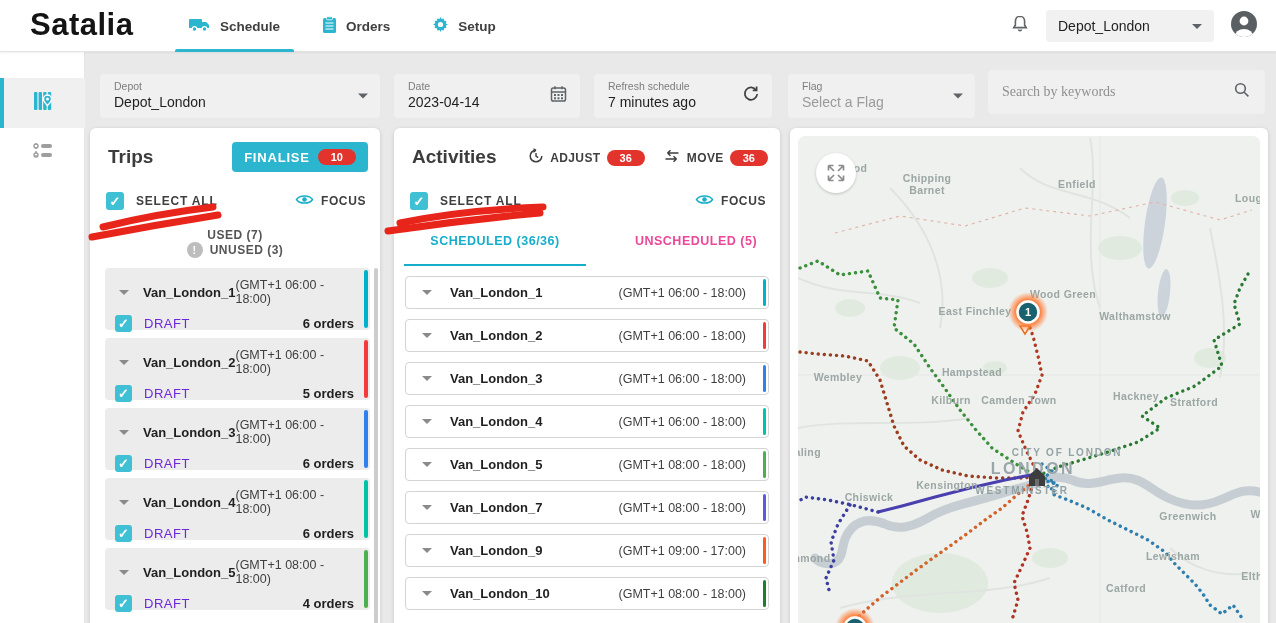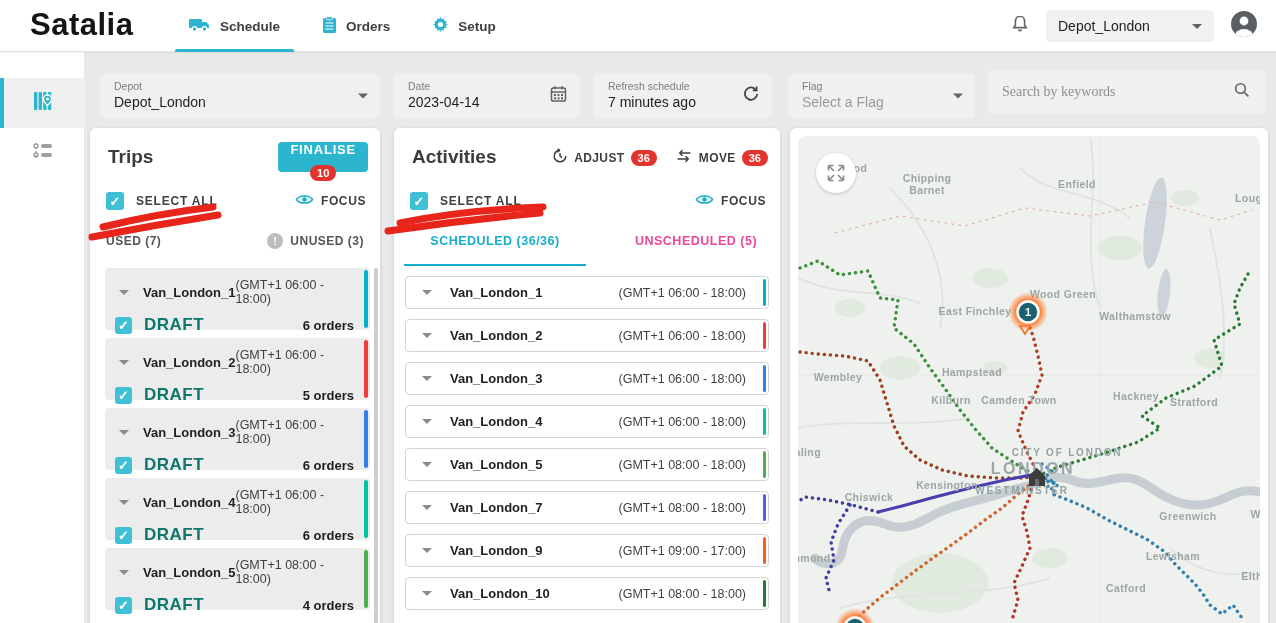--- a/index.html
+++ b/index.html
@@ -38,48 +38,48 @@
                      font-family:Liberation Serif, serif; }
   .searchbox input::placeholder { color:#8f8f8f; }
 
   
   .panel { position:absolute; top:128px; background:#fff; border-radius:6px; box-shadow:0 1px 4px rgba(0,0,0,.14); }
   .panel-title { position:absolute; left:18px; top:18px; font-size:19px; color:#3c3c3c; }
 
   
   .btn-finalise { position:absolute; right:12px; top:14px; height:30px; background:#2cb5cf; border:none; border-radius:4px;
                   color:#fff; font-weight:bold; font-size:13px; letter-spacing:.8px; padding:0 12px;
-                  display:flex; align-items:center; gap:8px; cursor:pointer; font-family:"Liberation Sans",sans-serif;flex-direction:column; }
-  .badge { background:#e2342c; color:#fff; font-size:11px; font-weight:bold; border-radius:9px; padding:2px 7px; letter-spacing:0; }
+                  display:flex; align-items:center; gap:8px; cursor:pointer; font-family:"Liberation Sans",sans-serif; }
+  .badge { background:#e2342c; color:#fff; font-size:11px; font-weight:bold; border-radius:9px; padding:2px 13px; letter-spacing:0; }
   .hdr-actions { position:absolute; right:12px; top:20px; display:flex; gap:18px; align-items:center; }
   .hdr-action { display:flex; align-items:center; gap:6px; font-size:12px; font-weight:bold; color:#3f3f3f;
                 letter-spacing:.4px; cursor:pointer; }
 
   .selrow { position:absolute; left:16px; right:14px; top:62px; height:22px; display:flex; align-items:center; }
   .cbx { display:inline-flex; align-items:center; justify-content:center; width:18px; height:18px; border-radius:3px;
          background:#3fc0d4; color:#fff; font-size:13px; font-weight:bold; cursor:pointer; flex:0 0 auto; }
   .sel-label { margin-left:12px; font-size:12px; font-weight:bold; color:#3f3f3f; letter-spacing:.8px; }
   .focus { margin-left:auto; display:flex; align-items:center; gap:7px; font-size:12px; font-weight:bold; color:#3f3f3f;
            letter-spacing:.6px; cursor:pointer; }
 
   
-  .trips-tabs { position:absolute; left:16px; right:16px; top:100px; height:26px; display:flex; align-items:center; justify-content:space-between; }
+  .trips-tabs { position:absolute; left:16px; right:16px; top:100px; height:26px; display:flex; align-items:center; justify-content:space-between;flex-direction:column; }
   .ttab { font-size:12px; font-weight:bold; color:#555; letter-spacing:.5px; cursor:pointer; display:flex; align-items:center; gap:7px; }
   .excl { display:inline-flex; align-items:center; justify-content:center; width:16px; height:16px; border-radius:50%;
           background:#bdbdbd; color:#fff; font-size:11px; font-weight:bold; }
 
   
   .trip-list { position:absolute; left:15px; right:10px; top:140px; bottom:0; overflow:hidden; }
   .trip-card { position:relative; background:#ececec; border-radius:4px; height:62px; margin-bottom:8px; padding:10px 12px 0 10px; cursor:pointer; }
   .tc-row { display:flex; align-items:center; }
   .tc-row + .tc-row { margin-top:9px; }
   .caret { width:0; height:0; border-left:5px solid transparent; border-right:5px solid transparent; border-top:5px solid #8a8a8a; margin:0 4px; }
   .tc-name { margin-left:10px; font-size:13px; font-weight:bold; color:#1f1f1f; }
   .tc-time { margin-left:auto; margin-right:8px; font-size:12.5px; color:#3f3f3f; }
-  .tc-status { margin-left:12px; font-size:17px; font-weight:bold; color:#0f766e; letter-spacing:.5px; }
+  .tc-status { margin-left:12px; font-size:13px; font-weight:normal; color:#6d28d9; letter-spacing:.5px; }
   .tc-orders { margin-left:auto; margin-right:4px; font-size:13px; font-weight:bold; color:#1f1f1f; }
   .trip-card .cbx { width:17px; height:17px; }
   .color-bar { position:absolute; right:2px; top:2px; bottom:2px; width:4px; border-radius:2px; }
   .trips-scrollbar { position:absolute; right:2px; top:140px; bottom:4px; width:4px; background:#cdcdcd; border-radius:2px; }
 
   
   .act-tabs { position:absolute; left:10px; right:10px; top:100px; height:38px; }
   .atab { position:absolute; top:6px; font-size:12.5px; font-weight:bold; letter-spacing:.5px; cursor:pointer; text-align:center; }
   .atab.scheduled { left:0; width:182px; color:#17aecb; }
   .atab.unscheduled { left:212px; width:160px; color:#ec4899; }

